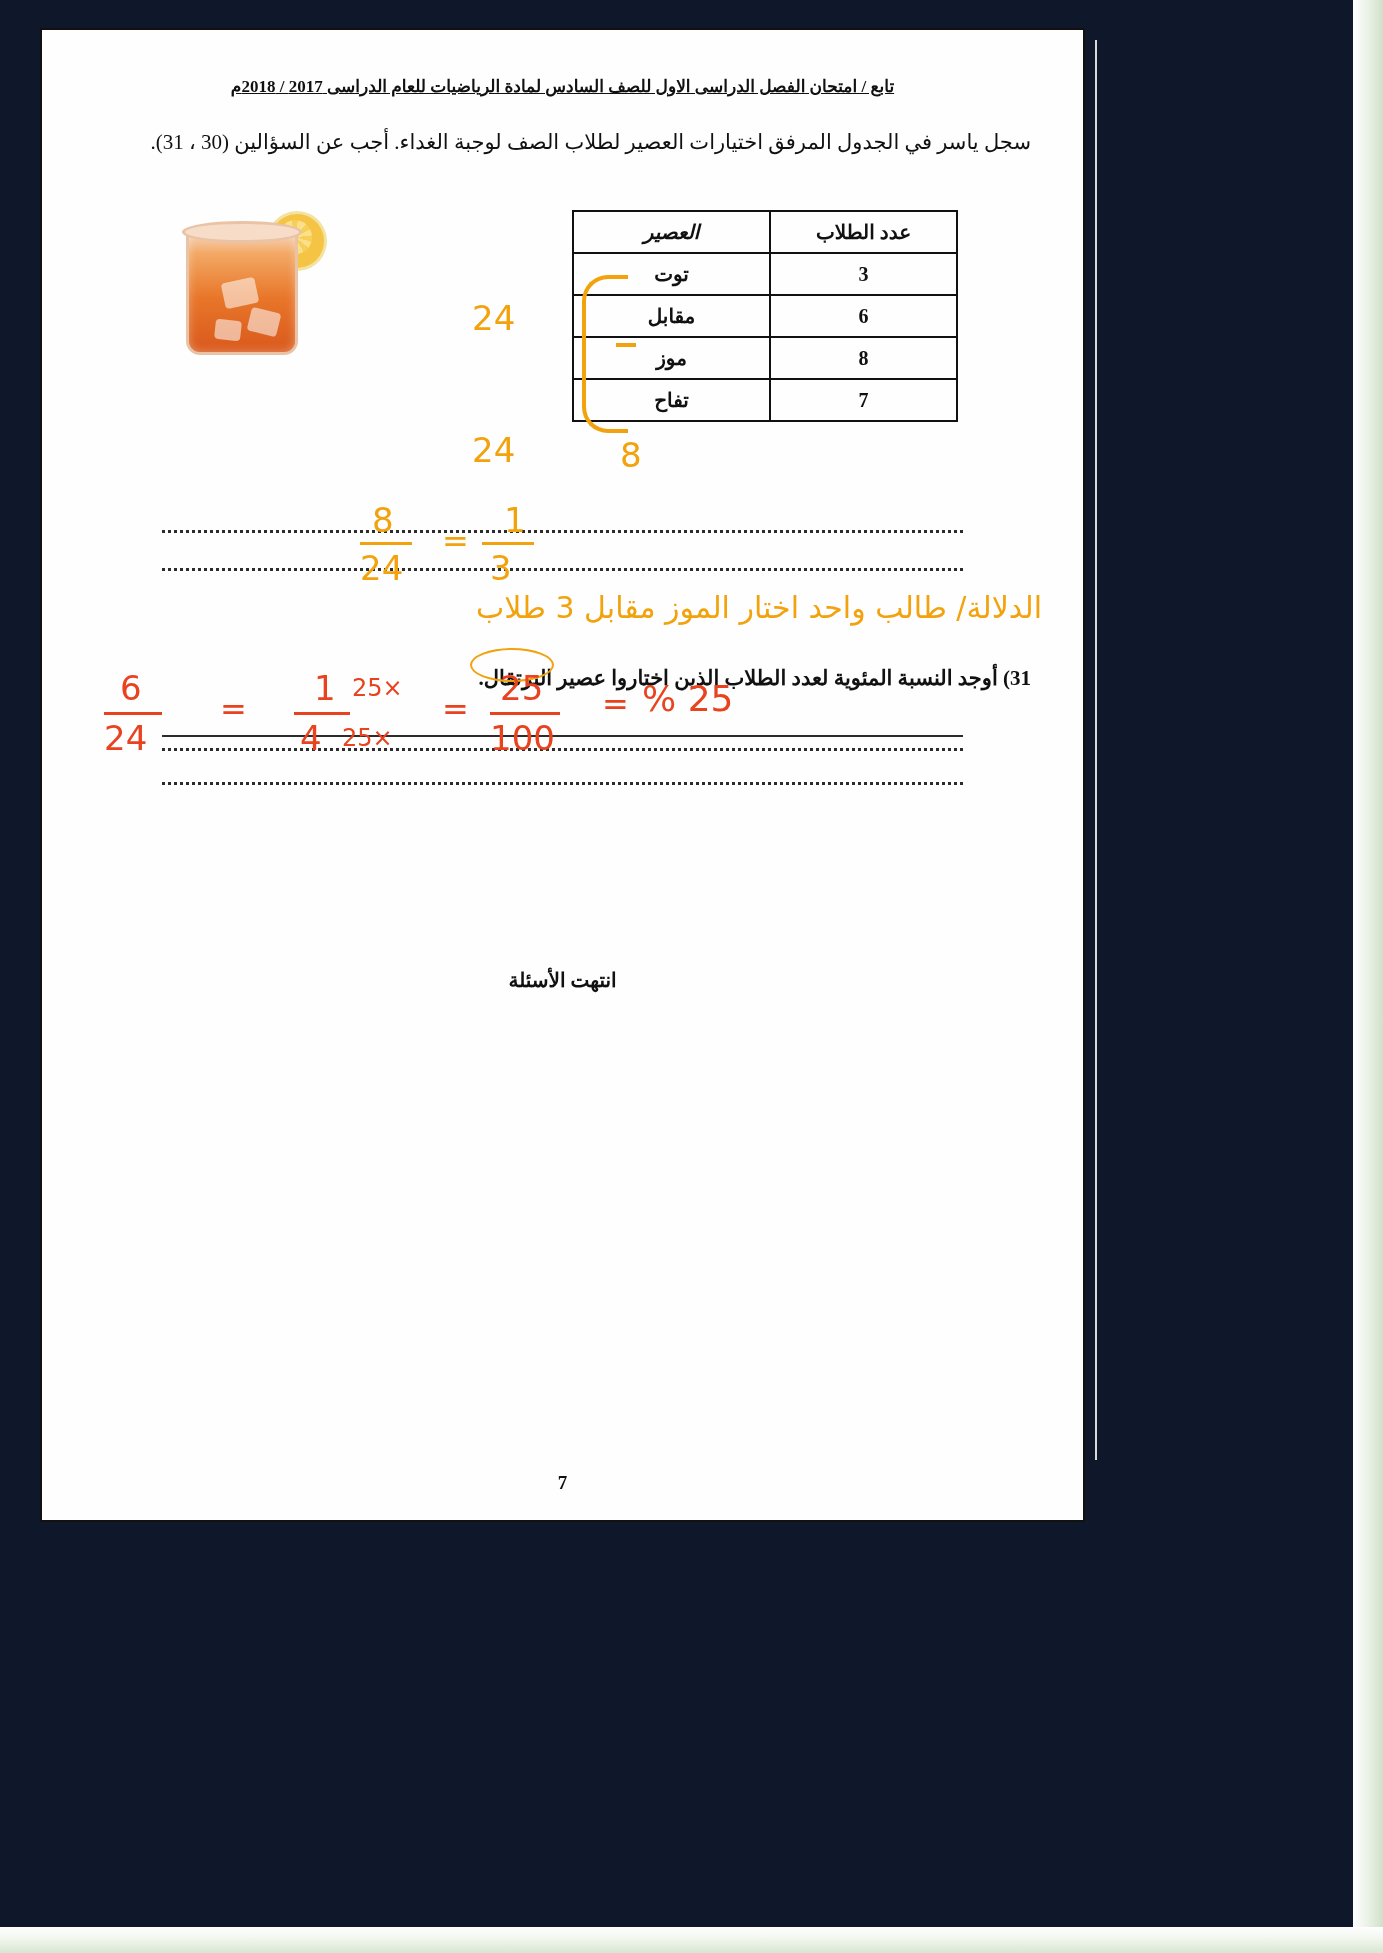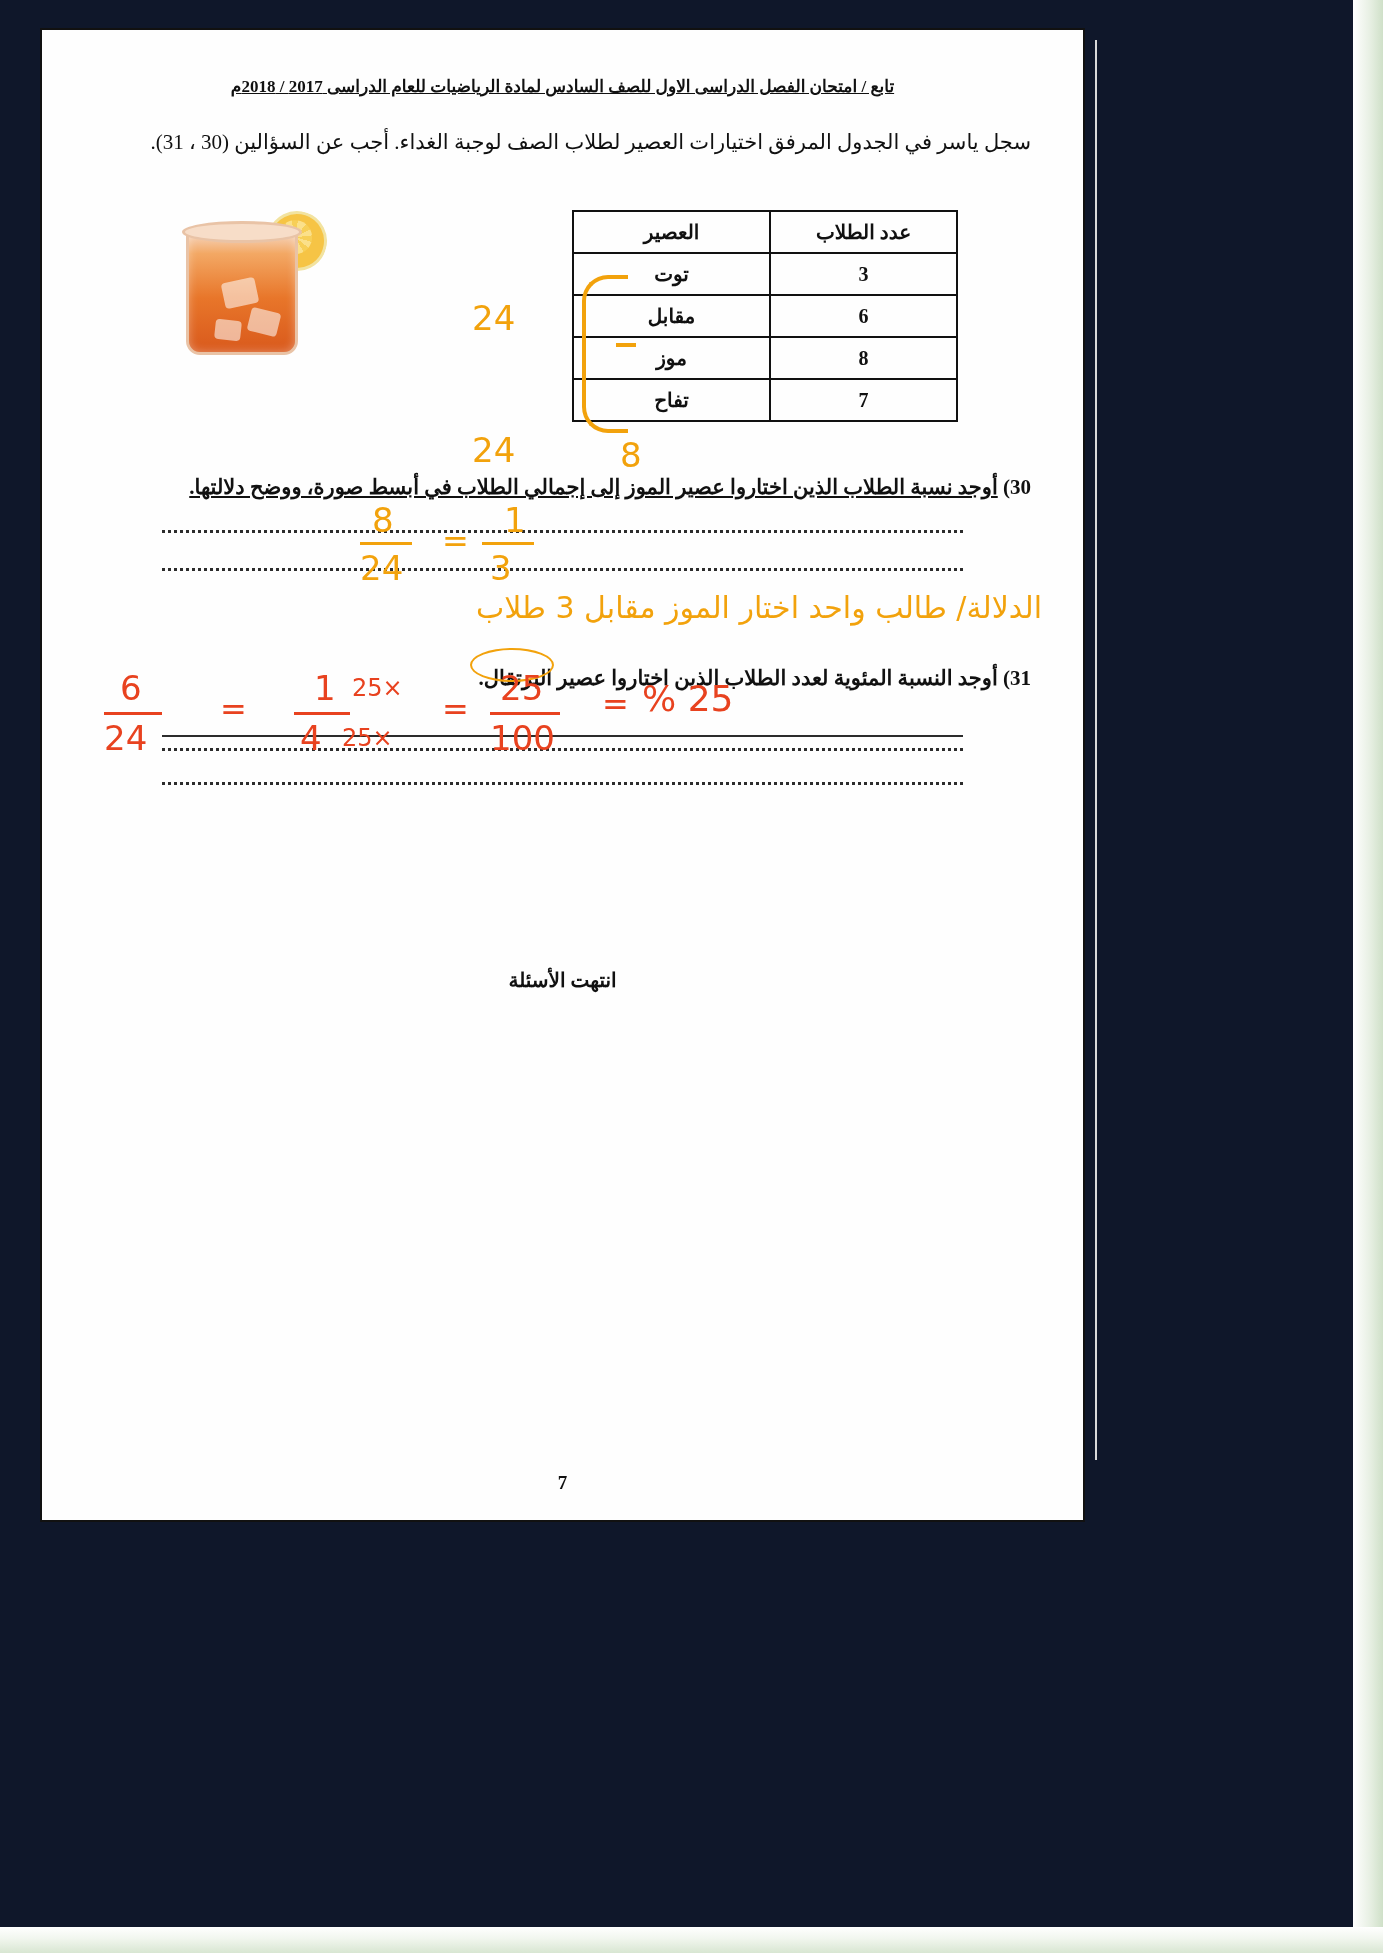--- a/index.html
+++ b/index.html
@@ -146,21 +146,21 @@
   }
   .data-table td, .data-table th {
     border: 2px solid #111;
     height: 40px;
     font-size: 20px;
     font-weight: bold;
     color: #111;
     text-align: center;
     padding: 0 10px;
   }
-  .data-table .col-juice { width: 175px; }
+  .data-table .col-juice { width: 175px; font-style: italic; }
   .data-table .col-count { width: 165px; }
 
   
   .hand {
     position: absolute;
     font-family: "DejaVu Sans", sans-serif;
     color: #f2a20c;
     font-weight: 500;
   }
   .hand-red {
@@ -298,24 +298,20 @@
     </tbody>
       </table>
 
     <div class="brace"></div>
     <div class="brace-nub"></div>
     <div class="hand" style="left:430px; top:268px; font-size:34px;">24</div>
 
     <div class="hand" style="left:430px; top:400px; font-size:34px;">24</div>
     <div class="hand" style="left:578px; top:405px; font-size:34px;">8</div>
 
-    <div class="q-line" style="top:445px;">
-      <span>30)</span>
-      <span class="u">أوجد نسبة الطلاب الذين اختاروا عصير الموز إلى إجمالي الطلاب في أبسط صورة، ووضح دلالتها.</span>
-    </div>
 
     <div class="dots" style="top:500px;"></div>
     <div class="dots" style="top:538px;"></div>
 
     <div class="hand" style="left:330px; top:470px; font-size:34px;">8</div>
     <div class="hand frac-bar" style="left:318px; top:512px; width:52px; background:#f2a20c;"></div>
     <div class="hand" style="left:318px; top:518px; font-size:34px;">24</div>
     <div class="hand" style="left:400px; top:492px; font-size:32px;">=</div>
     <div class="hand" style="left:462px; top:470px; font-size:34px;">1</div>
     <div class="hand frac-bar" style="left:440px; top:512px; width:52px; background:#f2a20c;"></div>

